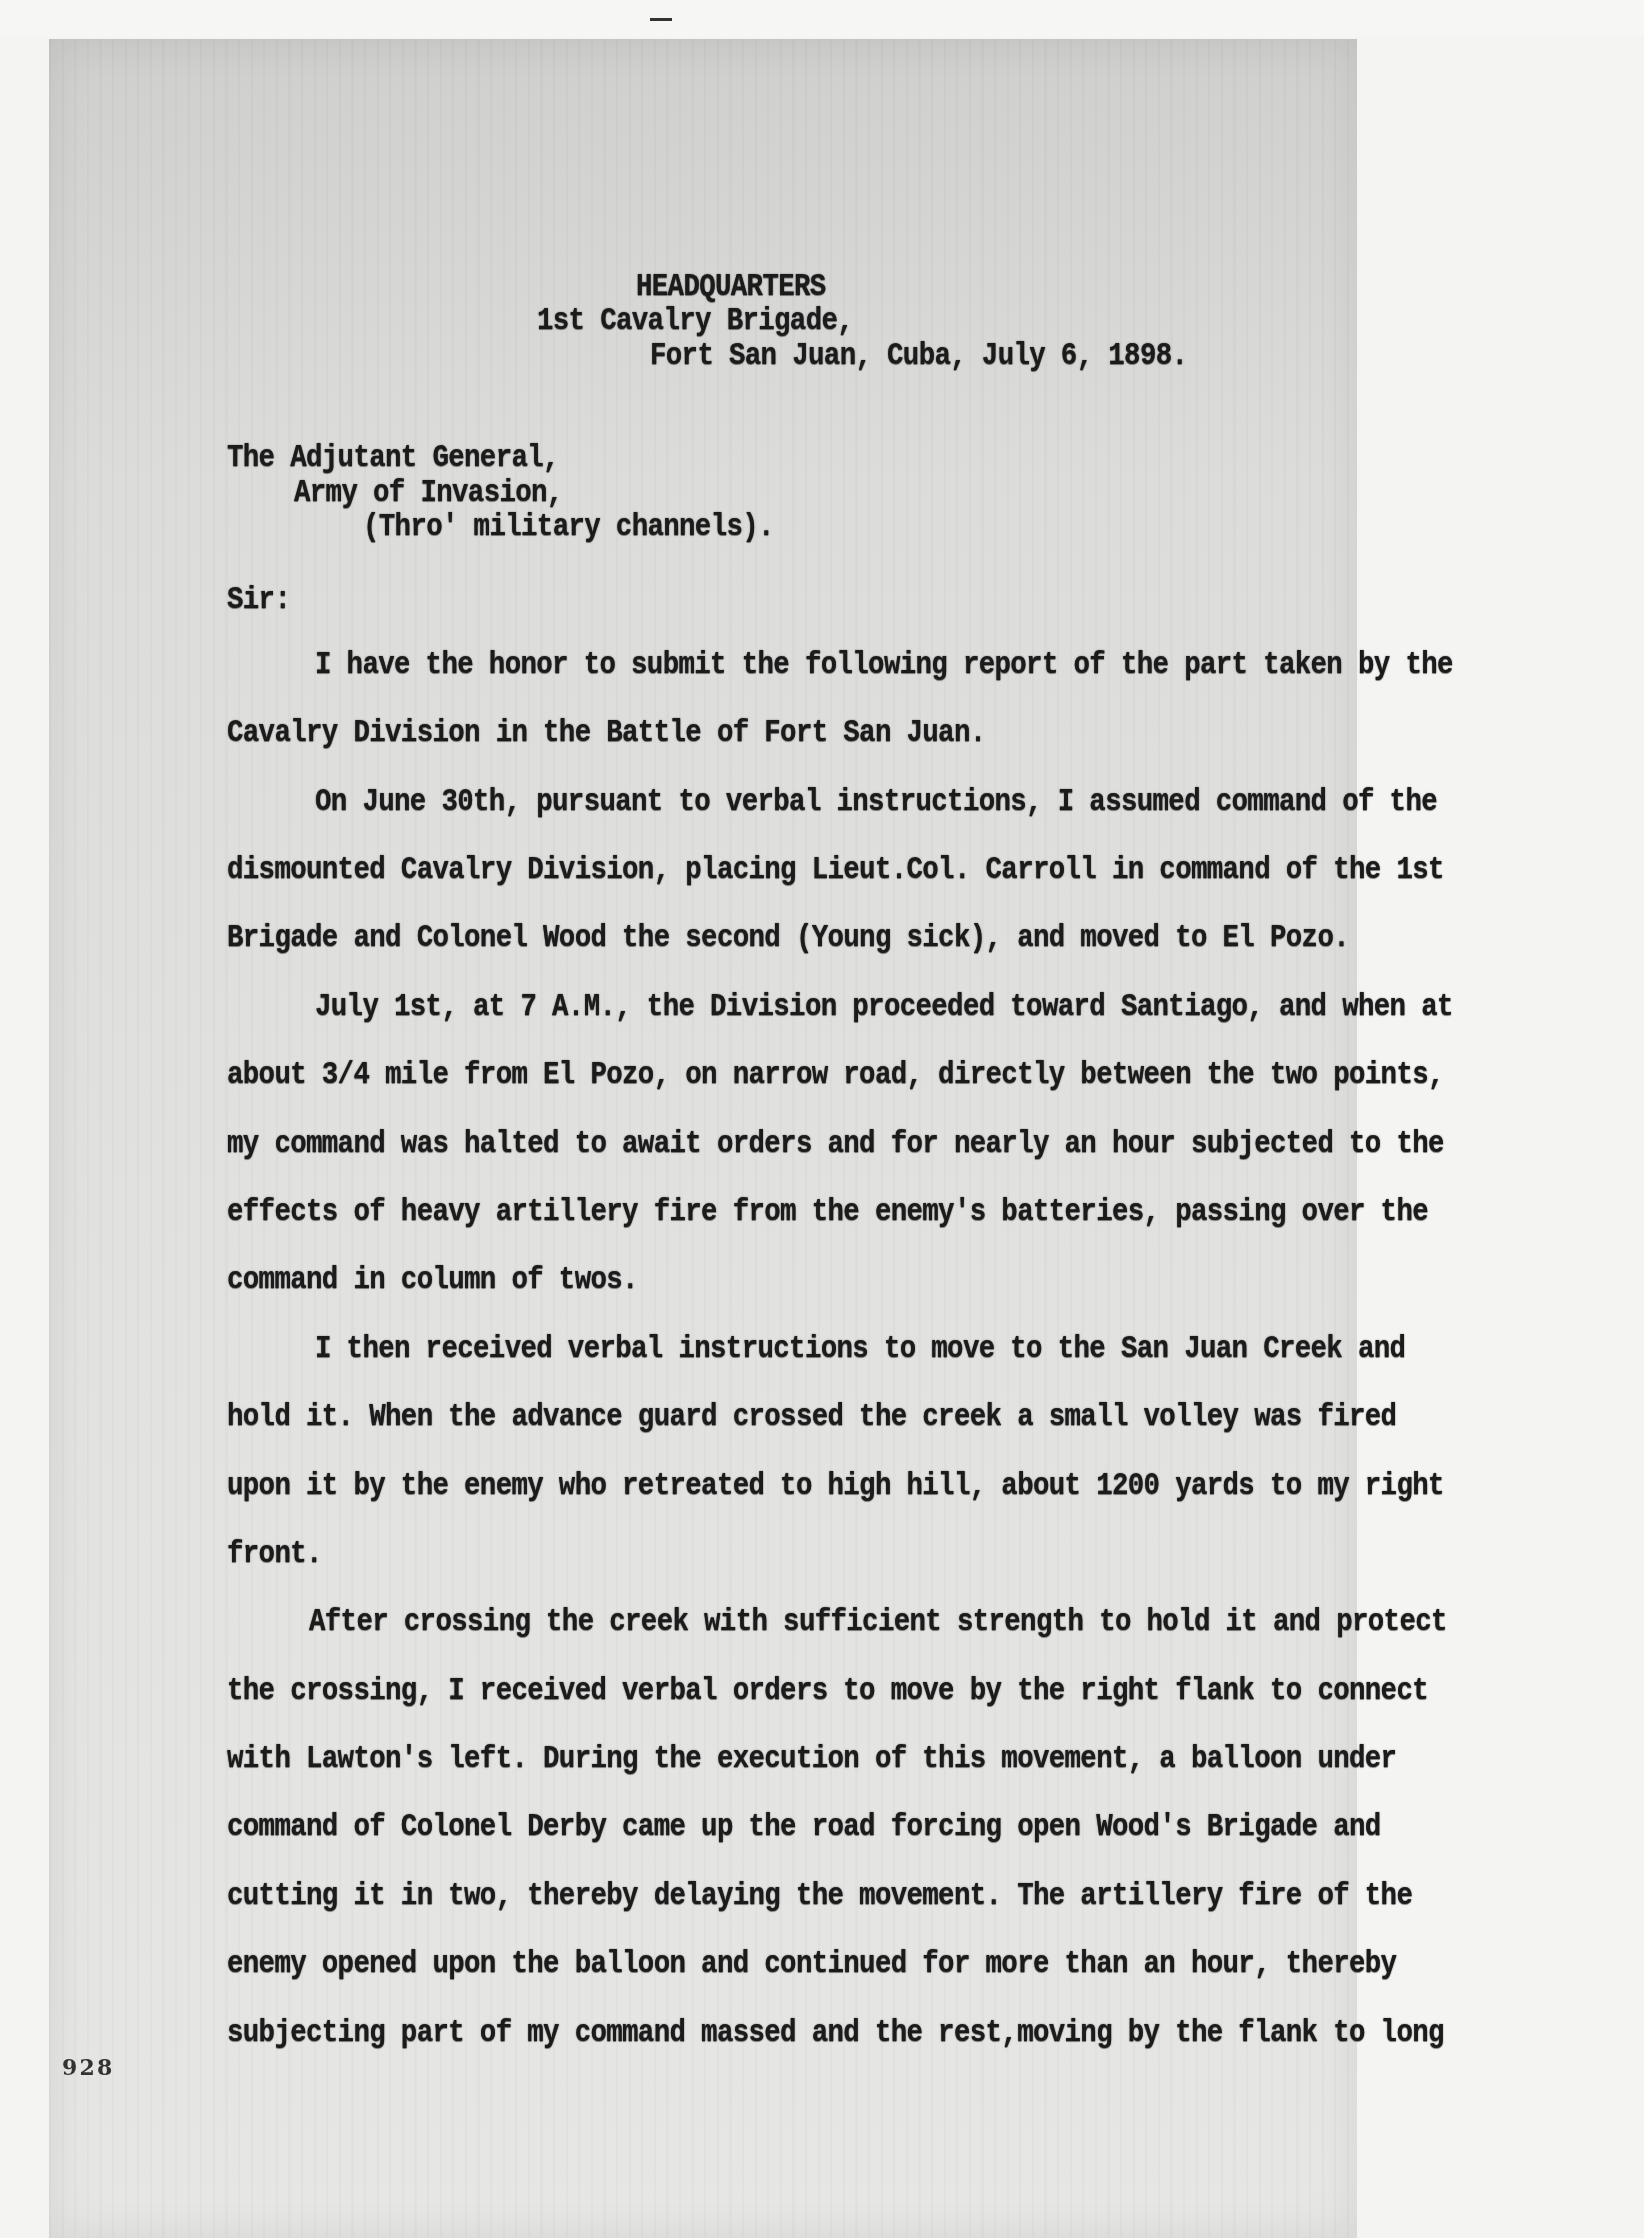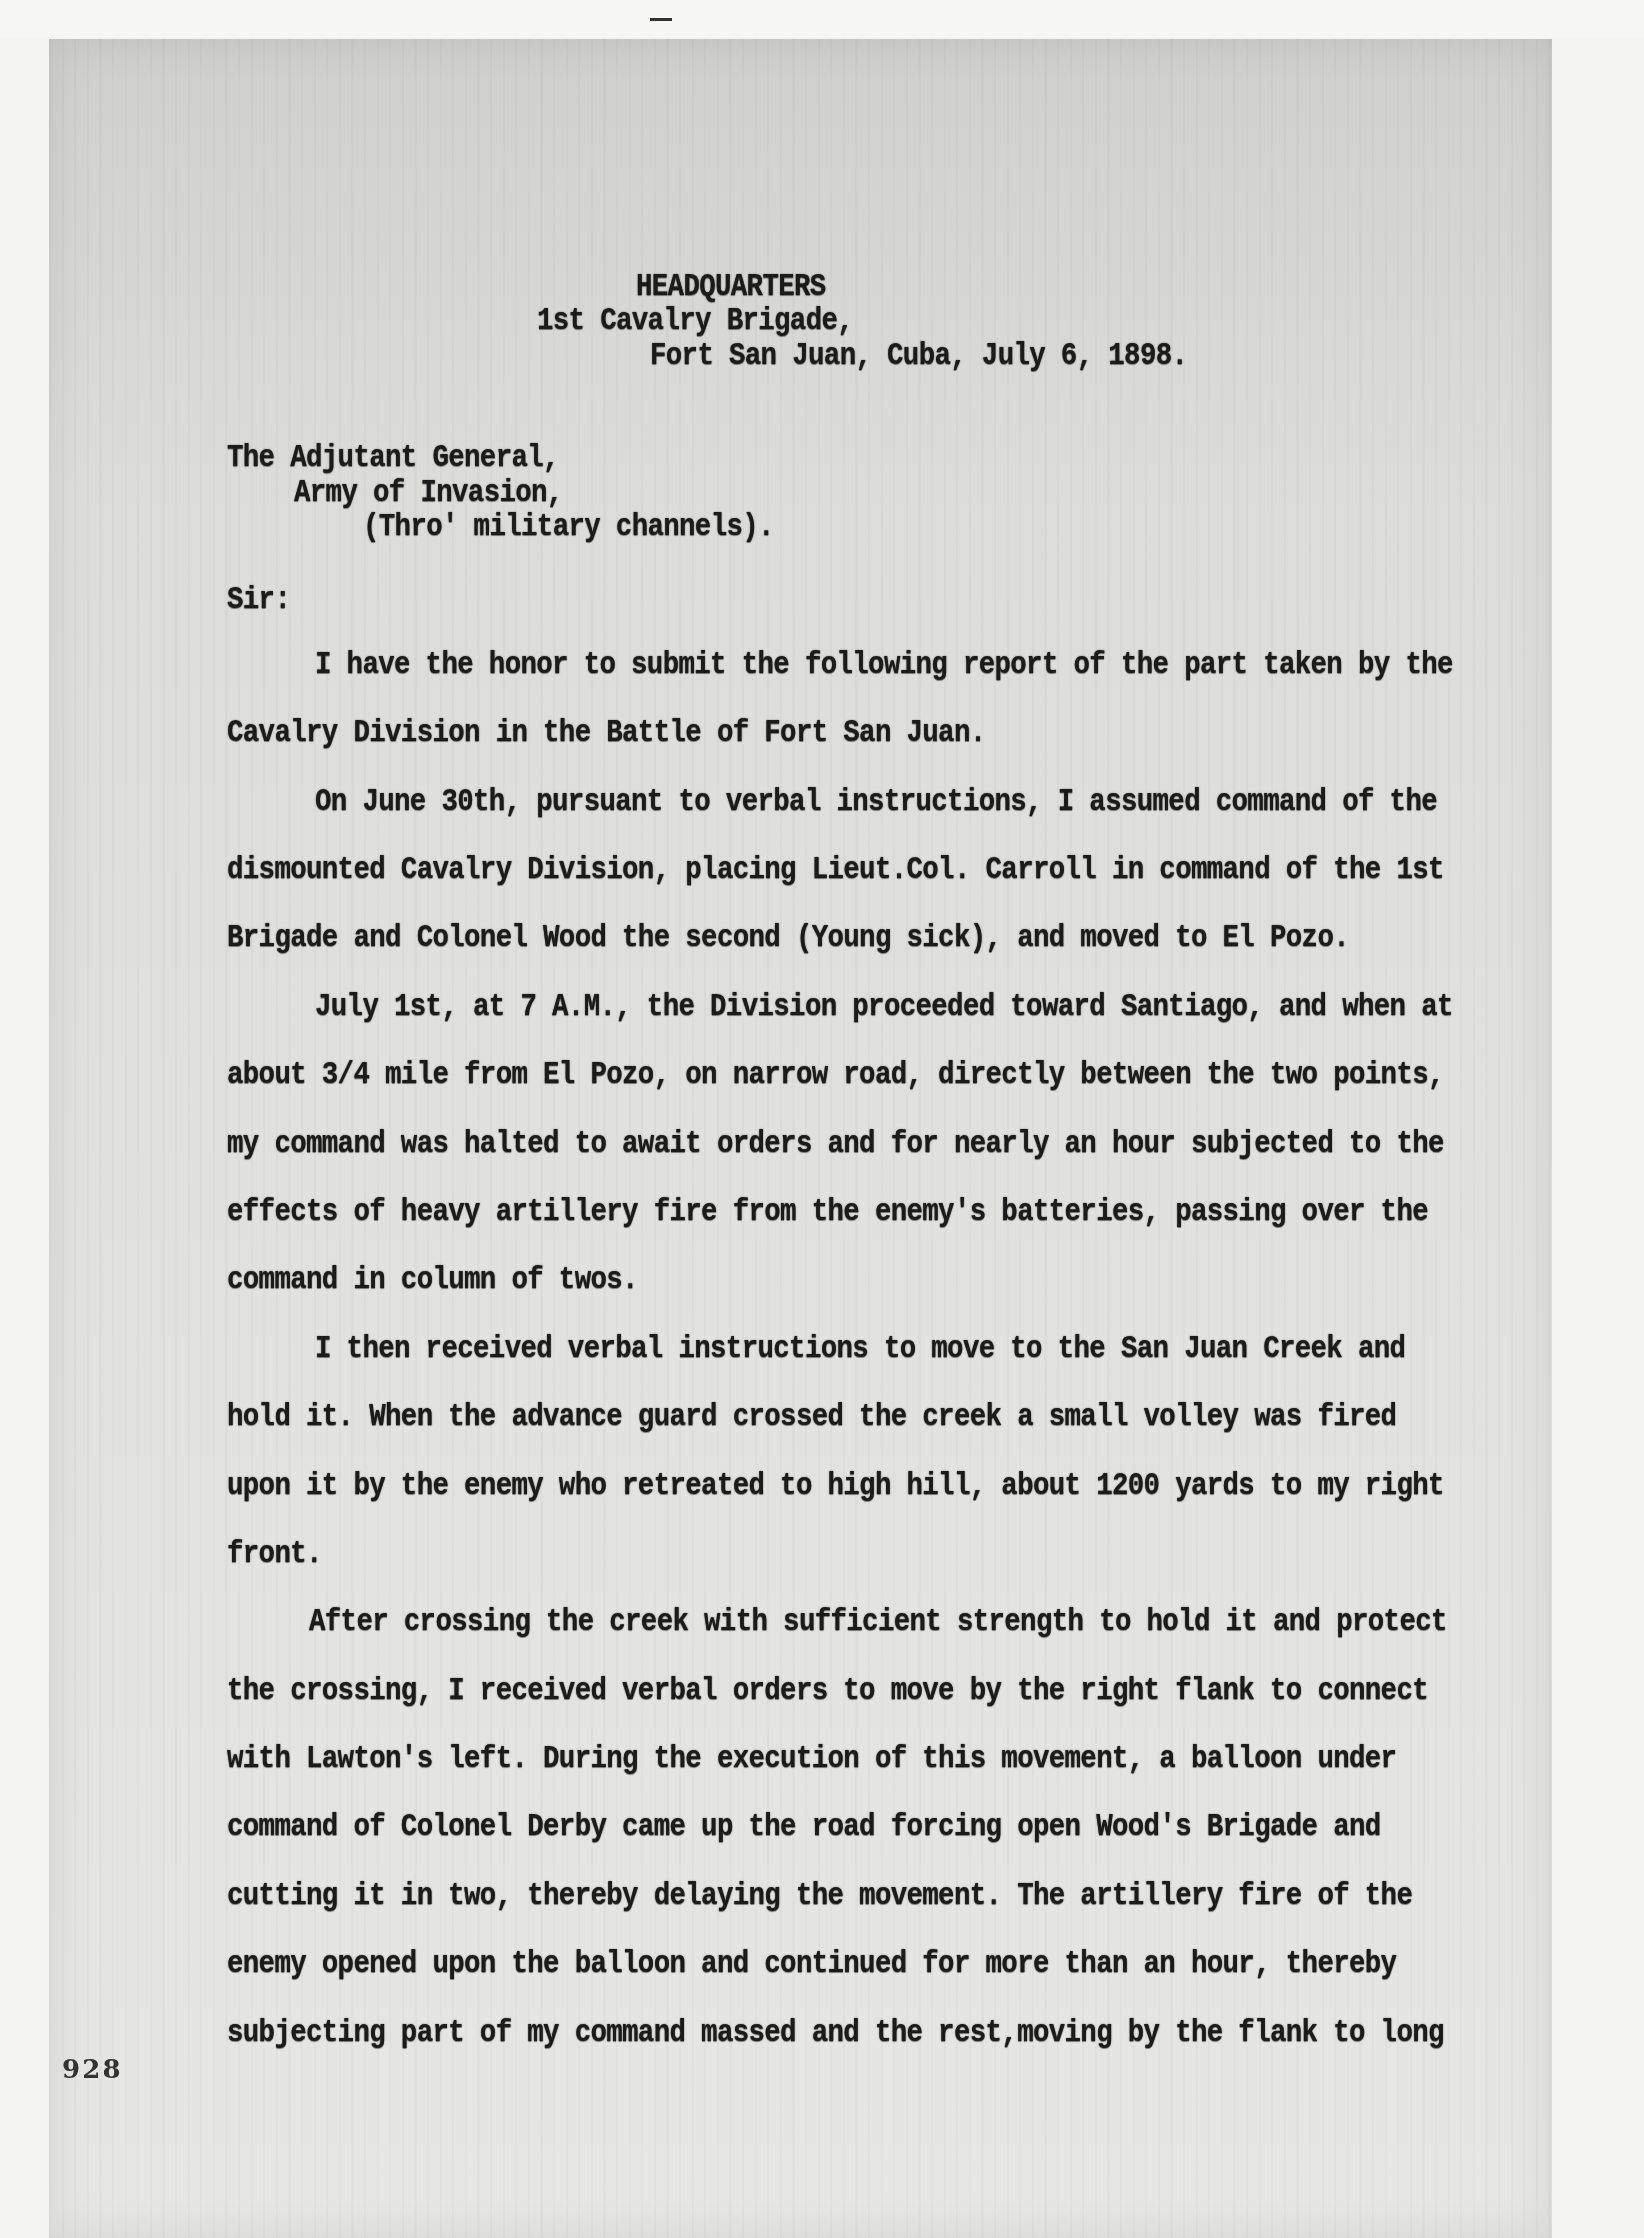--- a/index.html
+++ b/index.html
@@ -15,21 +15,21 @@
     .top-strip {
       position: absolute; left: 0; top: 0; width: 1645px; height: 37px;
       background: #f6f6f5;
     }
     .top-mark {
       position: absolute; left: 650px; top: 18px; width: 22px; height: 3px; background: #333;
     }
     .page {
       position: absolute;
       left: 49px; top: 39px;
-      width: 1503px; height: 2200px;
+      width: 1308px; height: 2200px;
       background: linear-gradient(180deg, #cfcfcd 0%, #dcdcda 20%, #e2e2e0 60%, #e6e6e4 100%);
       box-shadow: inset 0 0 45px rgba(0,0,0,0.08);
     }
     .page::before {
       content: "";
       position: absolute; inset: 0;
       background: repeating-linear-gradient(90deg, rgba(0,0,0,0.025) 0px, rgba(0,0,0,0.025) 2.2px, transparent 2.2px, transparent 12.6px);
     }
     .txt {
       position: absolute;
@@ -39,21 +39,21 @@
       letter-spacing: -0.7px;
       color: #1b1b1b;
       white-space: nowrap;
       text-shadow: 0 0 1.5px rgba(0,0,0,0.55), 0 0.7px 0.7px rgba(0,0,0,0.4);
       transform: scaleY(1.15);
       transform-origin: left top;
     }
     .page-number {
       position: absolute; left: 62px; top: 2054px;
       font-family: "DejaVu Serif", "Liberation Serif", serif;
-      font-weight: bold; font-size: 26px; color: #333; letter-spacing: 2.2px;
+      font-weight: bold; font-size: 22px; color: #333; letter-spacing: 2.2px;
     }
   </style>
 </head>
 <body>
 
 <div class="top-strip">
   <div class="top-mark"></div>
 </div>
 
 <div class="page">

